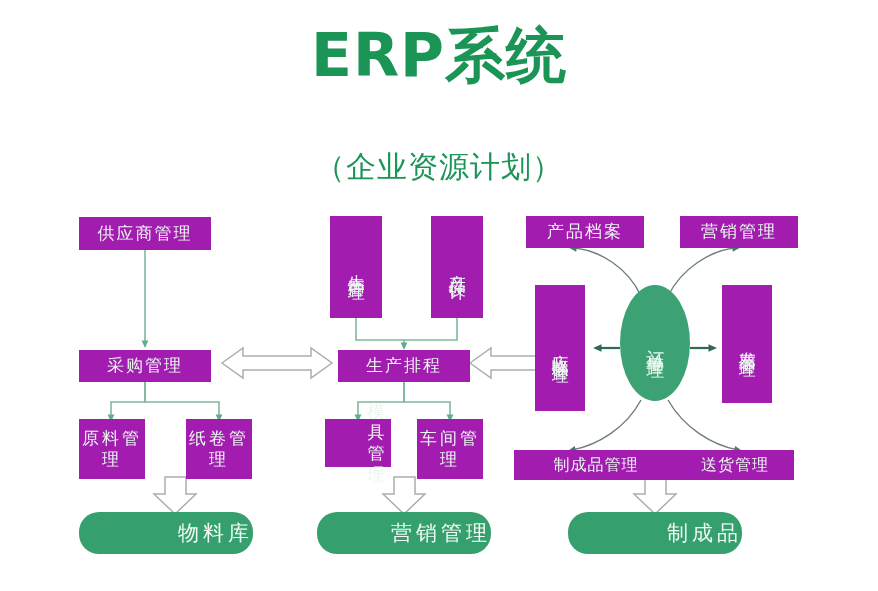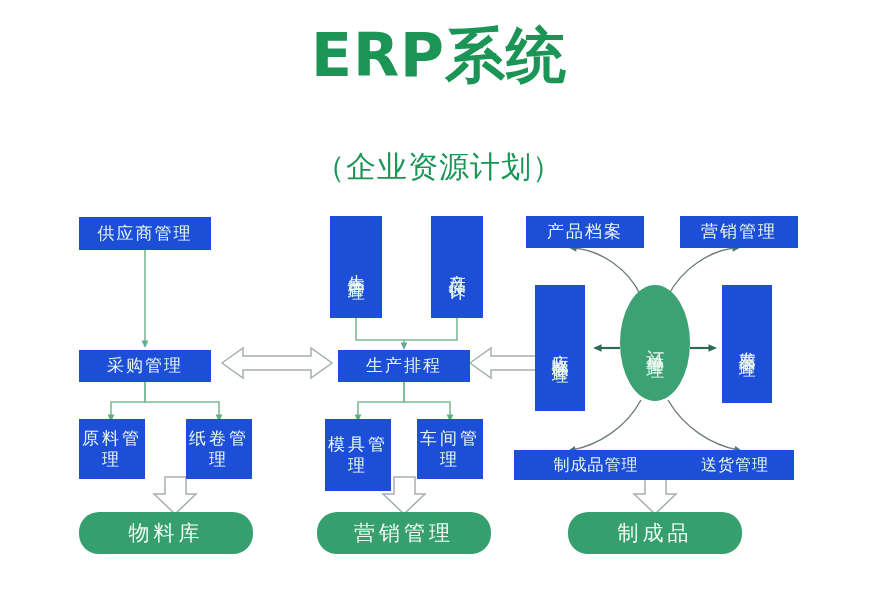--- a/index.html
+++ b/index.html
@@ -41,21 +41,21 @@
     font-size: 30px;
     color: #1b9556;
     letter-spacing: 1px;
     white-space: nowrap;
     margin-top: 32px;
   }
 
   
   .node {
     position: absolute;
-    background: #1d4ed8;
+    background: #a21caf;
     color: #eaf7ef;
     display: flex;
     align-items: center;
     justify-content: center;
     box-sizing: border-box;
     text-align: center;
     letter-spacing: 2px;
     font-size: 17px;
     line-height: 1.15;
     z-index: 3;
@@ -69,20 +69,21 @@
     letter-spacing: 3px;
     line-height: 1.25;
     font-size: 17px;
   }
   .node.store {
     border-radius: 20px;
     background: #35a06d;
     font-size: 21px;
     letter-spacing: 4px;
     color: #f0faf4;
+    justify-content: flex-end;
   }
   .node.ellipse {
     border-radius: 50%;
     background: #3da273;
     writing-mode: vertical-rl;
     text-orientation: upright;
     letter-spacing: 4px;
     font-size: 18px;
   }
 
@@ -182,21 +183,21 @@
   </div>
 
   <div class="node vert" style="left:431px; top:216px; width:52px; height:102px;">
     <span>产品设计</span>
   </div>
 
   <div class="node" style="left:338px; top:350px; width:132px; height:32px;">
     <span>生产排程</span>
   </div>
 
-  <div class="node two-line" style="left:325px; top:419px; width:66px; height:72px;">
+  <div class="node two-line" style="left:325px; top:419px; width:66px; height:48px;padding-left:39px;">
     <span>模具管理</span>
   </div>
 
   <div class="node two-line" style="left:417px; top:419px; width:66px; height:60px;">
     <span>车间管理</span>
   </div>
 
   <div class="node store" style="left:317px; top:512px; width:174px; height:42px;">
     <span>营销管理</span>
   </div>

